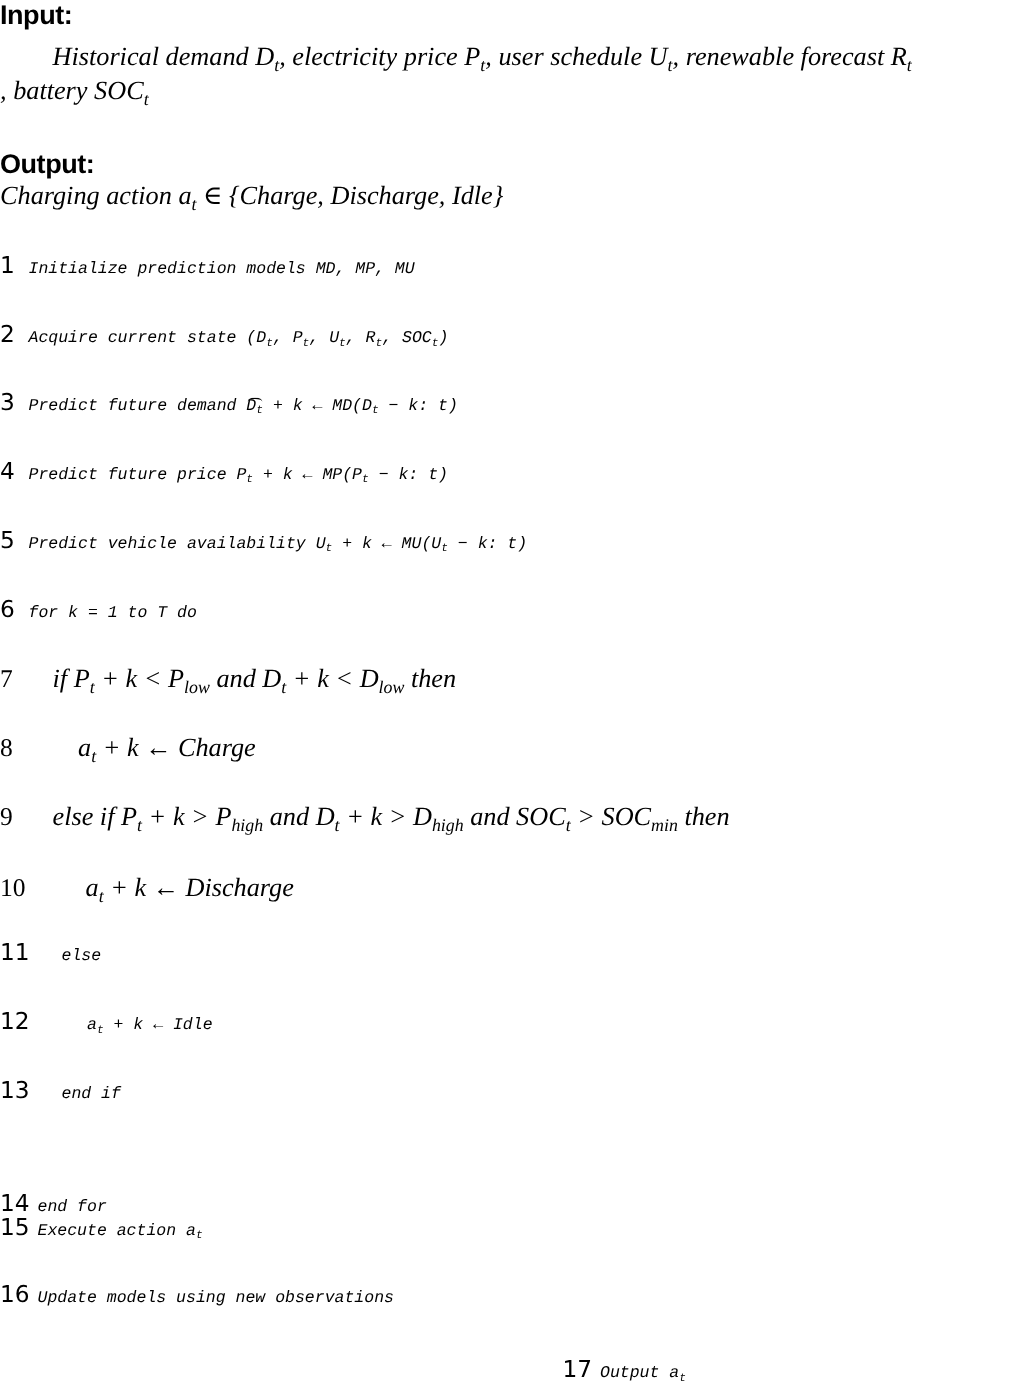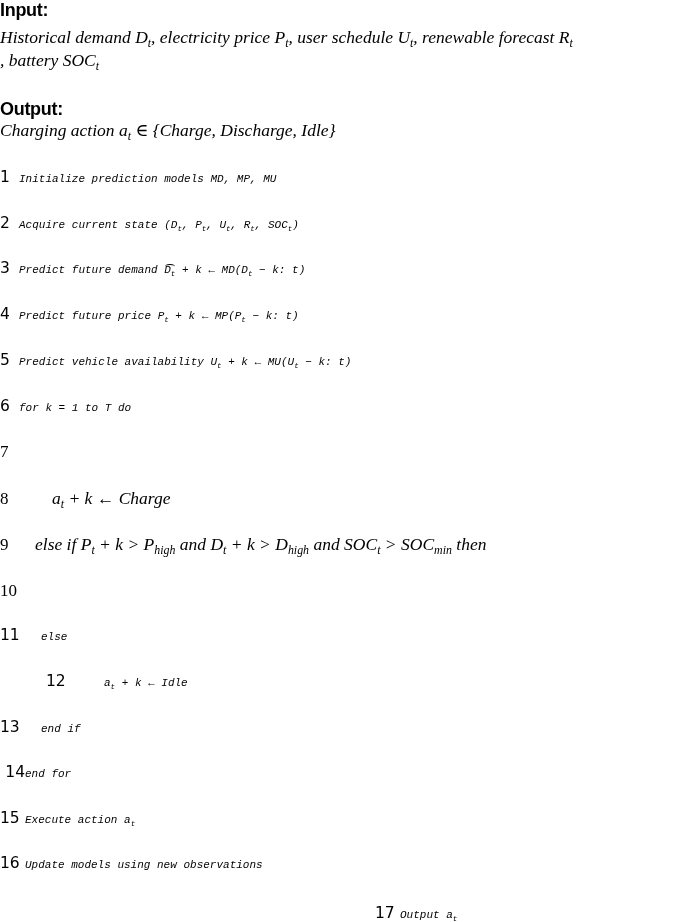--- a/index.html
+++ b/index.html
@@ -75,21 +75,21 @@
       height: 5px;
       border-top: 1.2px solid #000;
       border-radius: 50% 50% 0 0;
     }
   </style>
 </head>
 <body>
 
 <div class="hdr" style="top:0px;">Input:</div>
 
-<div class="text" style="top:27px;"><span>Historical demand </span><span>D</span><sub>t</sub><span>, electricity price </span><span>P</span><sub>t</sub><span>, user schedule </span><span>U</span><sub>t</sub><span>, renewable forecast </span><span>R</span><sub>t</sub></div>
+<div class="text" style="top:27px;padding-left:35px;"><span>Historical demand </span><span>D</span><sub>t</sub><span>, electricity price </span><span>P</span><sub>t</sub><span>, user schedule </span><span>U</span><sub>t</sub><span>, renewable forecast </span><span>R</span><sub>t</sub></div>
 
 <div class="text" style="top:50px;"><span>, battery </span><span>SOC</span><sub>t</sub></div>
 
 <div class="hdr" style="top:99px;">Output:</div>
 
 <div class="text" style="top:120px;"><span>Charging action </span><span>a</span><sub>t</sub><span> ∈ {Charge, Discharge, Idle}</span></div>
 
 <div class="row" style="top:168px;">
   <span class="num" style="width:19px;">1</span>
   <span class="stmt bold-ish">Initialize prediction models MD, MP, MU</span>
@@ -115,52 +115,54 @@
   <span class="stmt bold-ish"><span>Predict vehicle availability </span><span>U</span><sub>t</sub><span> + k  ←  MU(</span><span>U</span><sub>t</sub><span> − k: t)</span></span>
 </div>
 
 <div class="row" style="top:397px;">
   <span class="num" style="width:19px;">6</span>
   <span class="stmt bold-ish">for k  =  1 to T do</span>
 </div>
 
 <div class="row" style="top:442px;">
   <span class="num serif" style="width:35px;">7</span>
+  <span class="stmt"><span>if </span><span>P</span><sub>t</sub><span> + k  &lt;  </span><span>P</span><sub>low</sub><span> and </span><span>D</span><sub>t</sub><span> + k  &lt;  </span><span>D</span><sub>low</sub><span> then</span></span>
 </div>
 
 <div class="row" style="top:488px;">
   <span class="num serif" style="width:52px;">8</span>
   <span class="stmt"><span>a</span><sub>t</sub><span> + k  ←  Charge</span></span>
 </div>
 
 <div class="row" style="top:534px;">
   <span class="num serif" style="width:35px;">9</span>
   <span class="stmt"><span>else if </span><span>P</span><sub>t</sub><span> + k  &gt;  </span><span>P</span><sub>high</sub><span> and </span><span>D</span><sub>t</sub><span> + k  &gt; </span><span>D</span><sub>high</sub><span> and </span><span>SOC</span><sub>t</sub><span>  &gt;  </span><span>SOC</span><sub>min</sub><span> then</span></span>
 </div>
 
 <div class="row" style="top:581px;">
   <span class="num serif" style="width:57px;">10</span>
+  <span class="stmt"><span>a</span><sub>t</sub><span> + k  ←  Discharge</span></span>
 </div>
 
 <div class="row" style="top:626px;">
   <span class="num" style="width:41px;">11</span>
   <span class="stmt bold-ish">else</span>
 </div>
 
-<div class="row" style="top:672px;padding-left:46px;">
+<div class="row" style="top:672px;">
   <span class="num" style="width:58px;">12</span>
   <span class="stmt bold-ish"><span>a</span><sub>t</sub><span> + k  ←  Idle</span></span>
 </div>
 
 <div class="row" style="top:718px;">
   <span class="num" style="width:41px;">13</span>
   <span class="stmt bold-ish">end if</span>
 </div>
 
-<div class="row" style="top:763px;text-align:right;">
+<div class="row" style="top:793px;">
   <span class="num" style="width:25px;">14</span>
   <span class="stmt bold-ish">end for</span>
 </div>
 
 <div class="row" style="top:809px;">
   <span class="num" style="width:25px;">15</span>
   <span class="stmt bold-ish"><span>Execute action </span><span>a</span><sub>t</sub></span>
 </div>
 
 <div class="row" style="top:854px;">

